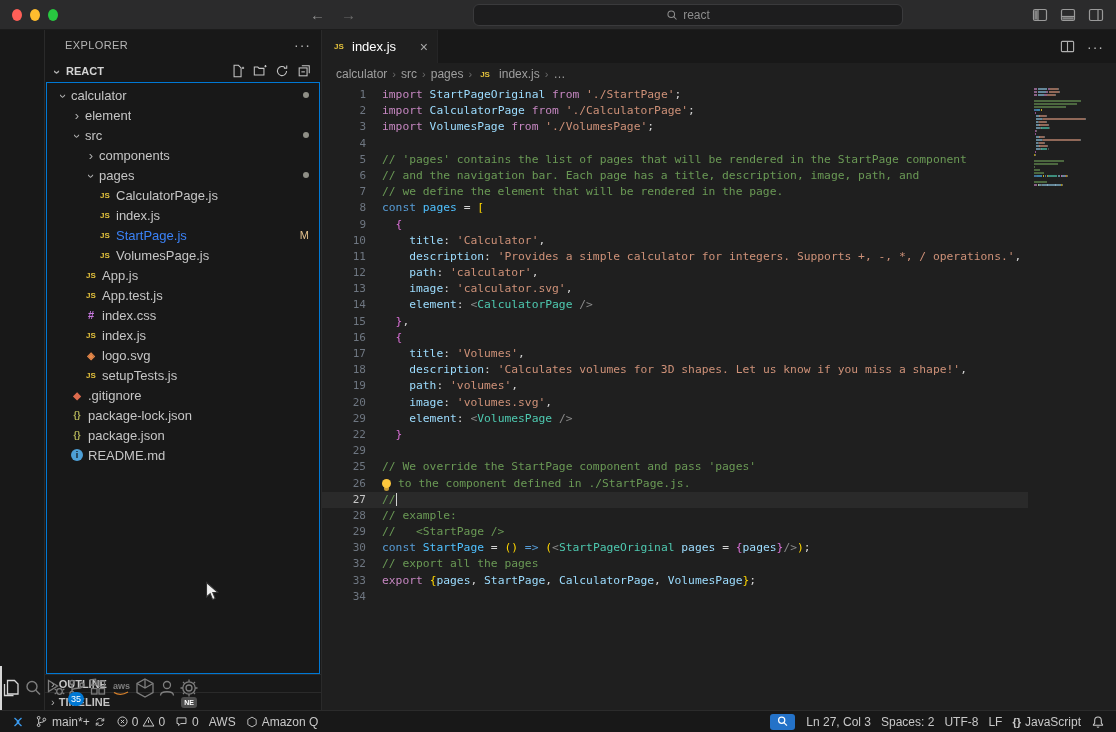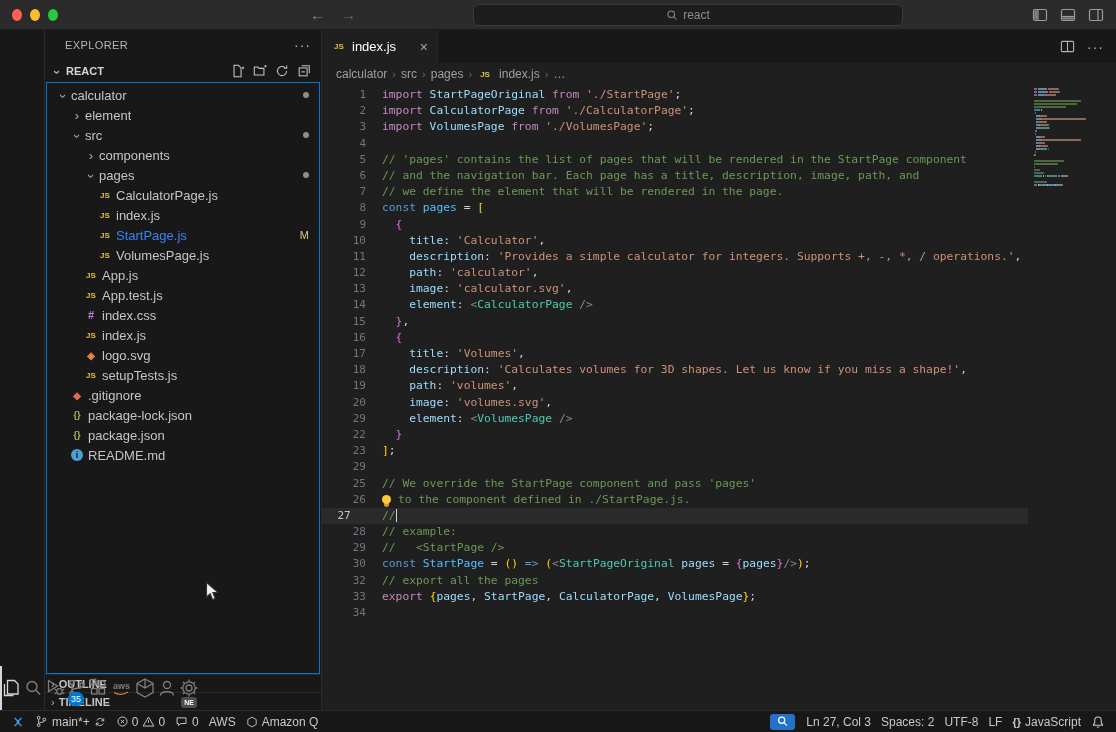--- a/index.html
+++ b/index.html
@@ -68,21 +68,21 @@
 .tab-actions { margin-left:auto; display:flex; align-items:center; gap:12px; padding-right:12px; color:#b0b0b0; }
 .breadcrumbs { height:22px; display:flex; align-items:center; font-size:12px; color:#9f9f9f; padding-left:14px; gap:5px; }
 .bc-sep { color:#6b6b6b; font-size:11px; }
 .bc-file { display:flex; align-items:center; gap:3px; }
 
 .code-wrap { flex:1; position:relative; overflow:hidden; }
 .code { position:absolute; top:2px; left:0; right:88px; font-family:"DejaVu Sans Mono","Liberation Mono",monospace; font-size:11.3px; }
 .code-line { display:flex; height:16.2px; line-height:16.2px; white-space:pre; overflow:hidden; }
 .code-line.current { background:rgba(230,230,230,0.055); }
 .ln { width:44px; flex:none; text-align:right; color:#6e7681; font-size:11px; }
-.code-line.current .ln { color:#c6c6c6;text-align:center; }
+.code-line.current .ln { color:#c6c6c6; }
 .ctext { margin-left:16px; }
 .tk-k{color:#C586C0}.tk-c{color:#569CD6}.tk-v{color:#9CDCFE}.tk-d{color:#4FC1FF}
 .tk-a{color:#9CDCFE}.tk-s{color:#CE9178}.tk-m{color:#6A9955}.tk-t{color:#4EC9B0}
 .tk-p{color:#D4D4D4}.tk-g{color:#8A8A8A}.tk-b1{color:#FFD700}.tk-b2{color:#DA70D6}
 .bulb { display:inline-block; width:9px; height:9px; border-radius:50%; background:#ffc83d; margin-right:7px; position:relative; top:1px; box-shadow:0 5px 0 -2px #c89b35; }
 .caret { display:inline-block; width:1.5px; height:13px; background:#d4d4d4; vertical-align:middle; }
 
 .minimap { position:absolute; top:2px; right:10px; width:72px; }
 .mm-row { height:3px; display:flex; align-items:center; }
 .mm-seg { height:2px; display:inline-block; flex:none; }
@@ -378,21 +378,20 @@
           <div class="code-line"><span class="ln">13</span><span class="ctext"><span class="tk-a">    image</span><span class="tk-p">: </span><span class="tk-s">'calculator.svg'</span><span class="tk-p">,</span></span></div>
           <div class="code-line"><span class="ln">14</span><span class="ctext"><span class="tk-a">    element</span><span class="tk-p">: </span><span class="tk-g">&lt;</span><span class="tk-t">CalculatorPage</span><span class="tk-g"> /&gt;</span></span></div>
           <div class="code-line"><span class="ln">15</span><span class="ctext"><span class="tk-p">  </span><span class="tk-b2">}</span><span class="tk-p">,</span></span></div>
           <div class="code-line"><span class="ln">16</span><span class="ctext"><span class="tk-p">  </span><span class="tk-b2">{</span></span></div>
           <div class="code-line"><span class="ln">17</span><span class="ctext"><span class="tk-a">    title</span><span class="tk-p">: </span><span class="tk-s">'Volumes'</span><span class="tk-p">,</span></span></div>
           <div class="code-line"><span class="ln">18</span><span class="ctext"><span class="tk-a">    description</span><span class="tk-p">: </span><span class="tk-s">'Calculates volumes for 3D shapes. Let us know if you miss a shape!'</span><span class="tk-p">,</span></span></div>
           <div class="code-line"><span class="ln">19</span><span class="ctext"><span class="tk-a">    path</span><span class="tk-p">: </span><span class="tk-s">'volumes'</span><span class="tk-p">,</span></span></div>
           <div class="code-line"><span class="ln">20</span><span class="ctext"><span class="tk-a">    image</span><span class="tk-p">: </span><span class="tk-s">'volumes.svg'</span><span class="tk-p">,</span></span></div>
           <div class="code-line"><span class="ln">29</span><span class="ctext"><span class="tk-a">    element</span><span class="tk-p">: </span><span class="tk-g">&lt;</span><span class="tk-t">VolumesPage</span><span class="tk-g"> /&gt;</span></span></div>
           <div class="code-line"><span class="ln">22</span><span class="ctext"><span class="tk-p">  </span><span class="tk-b2">}</span></span></div>
-          <div class="code-line"><span class="ln">23</span><span class="ctext"><span class="tk-b1">]</span><span class="tk-p">;</span></span></div>
           <div class="code-line"><span class="ln">29</span><span class="ctext"></span></div>
           <div class="code-line"><span class="ln">25</span><span class="ctext"><span class="tk-m">// We override the StartPage component and pass 'pages'</span></span></div>
           <div class="code-line"><span class="ln">26</span><span class="ctext"><span class="bulb"></span><span class="tk-m">to the component defined in ./StartPage.js.</span></span></div>
           <div class="code-line current"><span class="ln">27</span><span class="ctext"><span class="tk-m">//</span><span class="caret"></span></span></div>
           <div class="code-line"><span class="ln">28</span><span class="ctext"><span class="tk-m">// example:</span></span></div>
           <div class="code-line"><span class="ln">29</span><span class="ctext"><span class="tk-m">//   &lt;StartPage /&gt;</span></span></div>
           <div class="code-line"><span class="ln">30</span><span class="ctext"><span class="tk-c">const</span><span class="tk-d"> StartPage</span><span class="tk-p"> = </span><span class="tk-b1">()</span><span class="tk-c"> =&gt;</span><span class="tk-p"> </span><span class="tk-b1">(</span><span class="tk-g">&lt;</span><span class="tk-t">StartPageOriginal</span><span class="tk-a"> pages</span><span class="tk-p"> = </span><span class="tk-b2">{</span><span class="tk-v">pages</span><span class="tk-b2">}</span><span class="tk-g">/&gt;</span><span class="tk-b1">)</span><span class="tk-p">;</span></span></div>
           <div class="code-line"><span class="ln">32</span><span class="ctext"><span class="tk-m">// export all the pages</span></span></div>
           <div class="code-line"><span class="ln">33</span><span class="ctext"><span class="tk-k">export</span><span class="tk-p"> </span><span class="tk-b1">{</span><span class="tk-v">pages</span><span class="tk-p">, </span><span class="tk-v">StartPage</span><span class="tk-p">, </span><span class="tk-v">CalculatorPage</span><span class="tk-p">, </span><span class="tk-v">VolumesPage</span><span class="tk-b1">}</span><span class="tk-p">;</span></span></div>
           <div class="code-line"><span class="ln">34</span><span class="ctext"></span></div>

